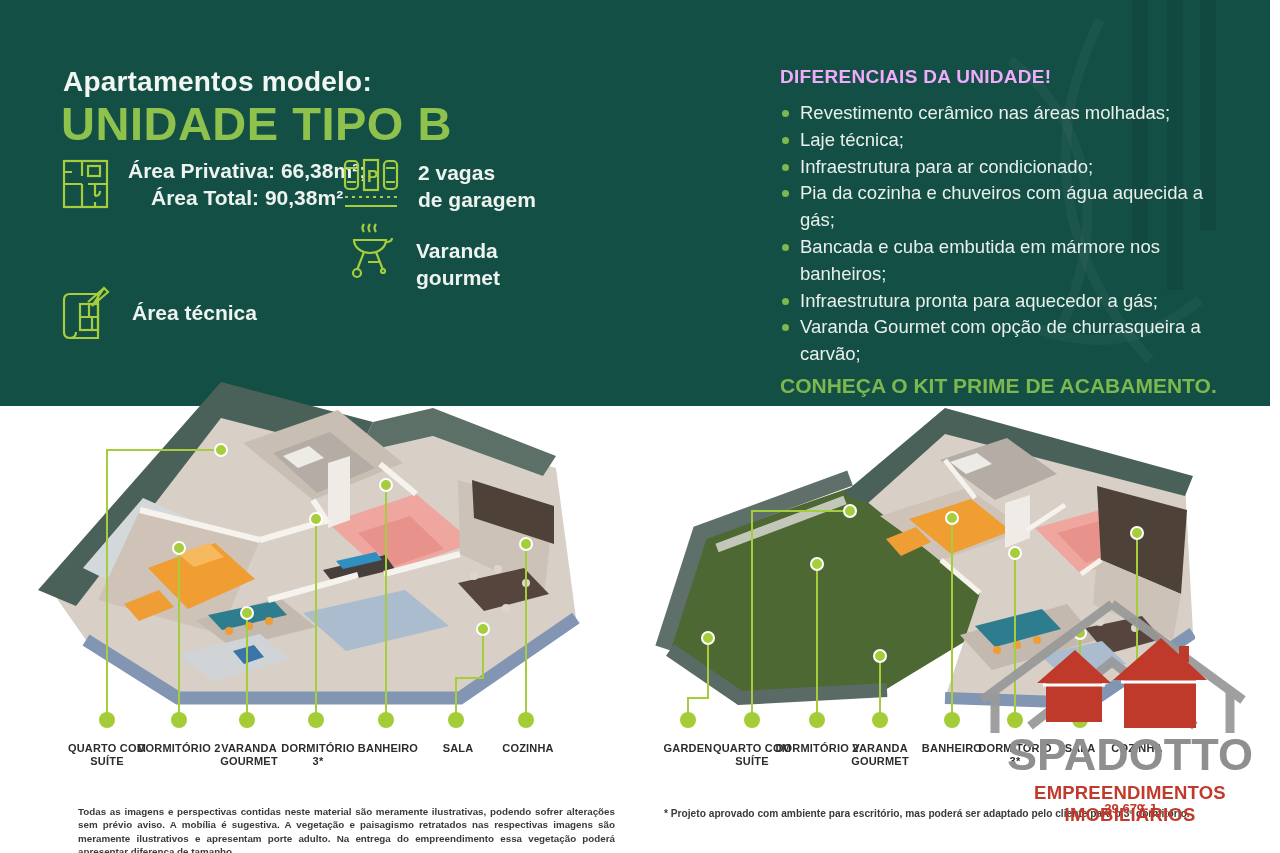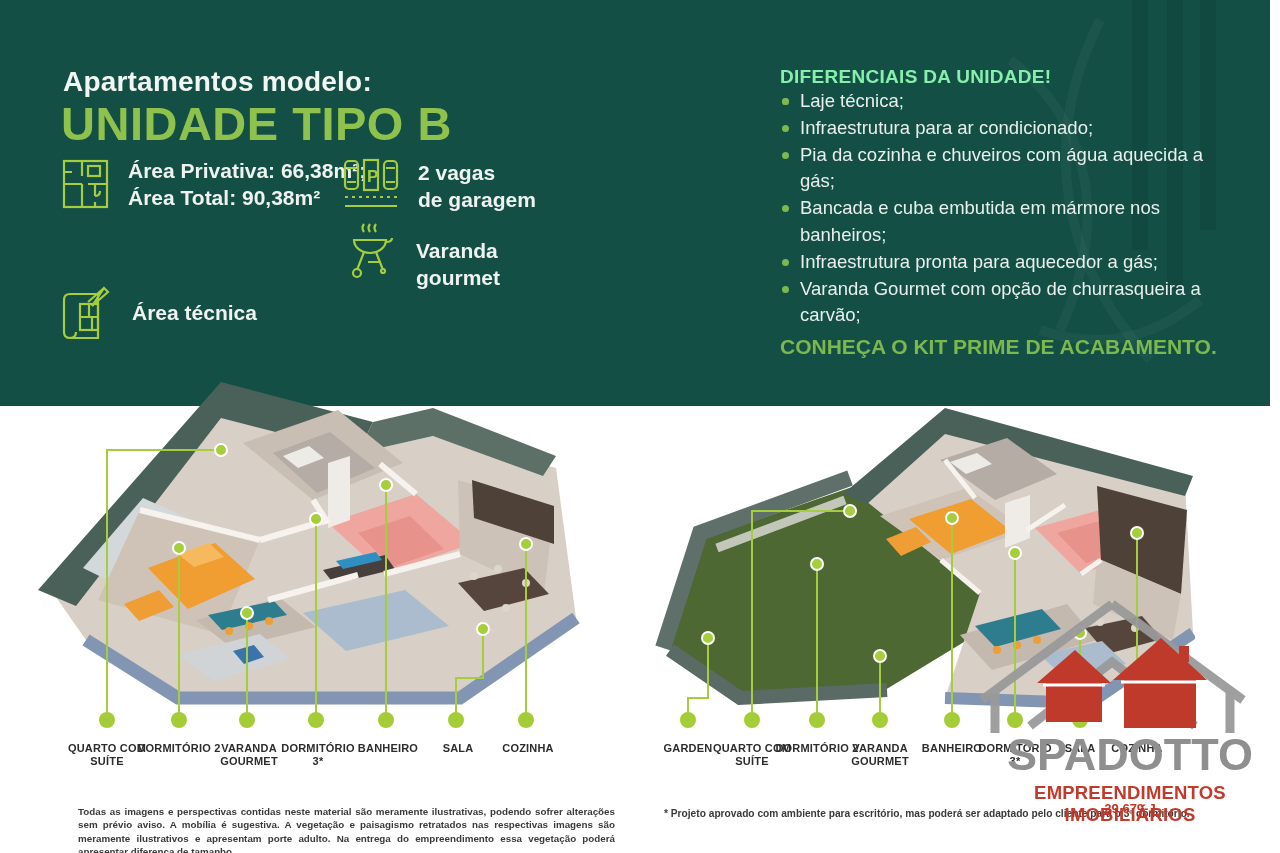--- a/index.html
+++ b/index.html
@@ -32,29 +32,29 @@
   .feature .icon { flex:0 0 auto; }
   .feat-text {
     white-space:pre-line;
     font-size:21px; font-weight:700; color:#eef3f0; line-height:1.28;
   }
   .f0 { left:62px;  top:158px; }
   .f1 { left:342px; top:158px; }
   .f2 { left:60px;  top:224px; }
   .f3 { left:344px; top:222px; }
   .f4 { left:58px;  top:286px; }
-  .f0 .feat-text { margin-left:18px; }
+  .f0 .feat-text { margin-left:18px;text-align:center; }
   .f1 .feat-text { margin-left:18px; margin-top:2px; }
   .f2 .feat-text { margin-left:18px; margin-top:2px; }
   .f3 .feat-text { margin-left:20px; margin-top:16px; }
   .f4 .feat-text { margin-left:16px; margin-top:14px; }
 
   
   .dif { position:absolute; left:780px; top:66px; width:440px; }
-  .dif-title { font-size:19px; font-weight:700; color:#86efac; letter-spacing:0.3px; margin-bottom:0; }
+  .dif-title { font-size:19px; font-weight:700; color:#f0abfc; letter-spacing:0.3px; margin-bottom:12px; }
   .dif-item { position:relative; padding-left:20px; font-size:18.5px; color:#e9efec; line-height:26.8px; }
   .dif-item .bullet {
     position:absolute; left:2px; top:10px; width:7px; height:7px; border-radius:50%;
     background:#7db84e;
   }
   .dif-cta { margin-top:4px; padding-left:0; font-size:21px; font-weight:700; color:#7db84e; line-height:27px; }
 
   
   .plan { position:absolute; z-index:2; }
   #plan-left  { left:28px;  top:368px; }
@@ -159,21 +159,21 @@
         <path d="M12 8 L40 8 L40 52 L12 52"></path>
         <rect x="22" y="18" width="18" height="26"></rect>
         <path d="M22 31 L40 31 M31 18 L31 31 M34 31 L34 44"></path>
         <path d="M30 16 L46 2 M46 2 L50 6 L34 20 Z"></path>
       </svg>
       <div class="feat-text">Área técnica</div>
     </div>
 
     <div class="dif">
       <div class="dif-title">DIFERENCIAIS DA UNIDADE!</div>
-      <div class="dif-item"><span class="bullet"></span></div>
+      <div class="dif-item"><span class="bullet"></span><span>Revestimento cerâmico nas áreas molhadas;</span></div>
       <div class="dif-item"><span class="bullet"></span><span>Laje técnica;</span></div>
       <div class="dif-item"><span class="bullet"></span><span>Infraestrutura para ar condicionado;</span></div>
       <div class="dif-item"><span class="bullet"></span><span>Pia da cozinha e chuveiros com água aquecida a gás;</span></div>
       <div class="dif-item"><span class="bullet"></span><span>Bancada e cuba embutida em mármore nos banheiros;</span></div>
       <div class="dif-item"><span class="bullet"></span><span>Infraestrutura pronta para aquecedor a gás;</span></div>
       <div class="dif-item"><span class="bullet"></span><span>Varanda Gourmet com opção de churrasqueira a carvão;</span></div>
       <div class="dif-cta">CONHEÇA O KIT PRIME DE ACABAMENTO.</div>
     </div>
   </div>
 

